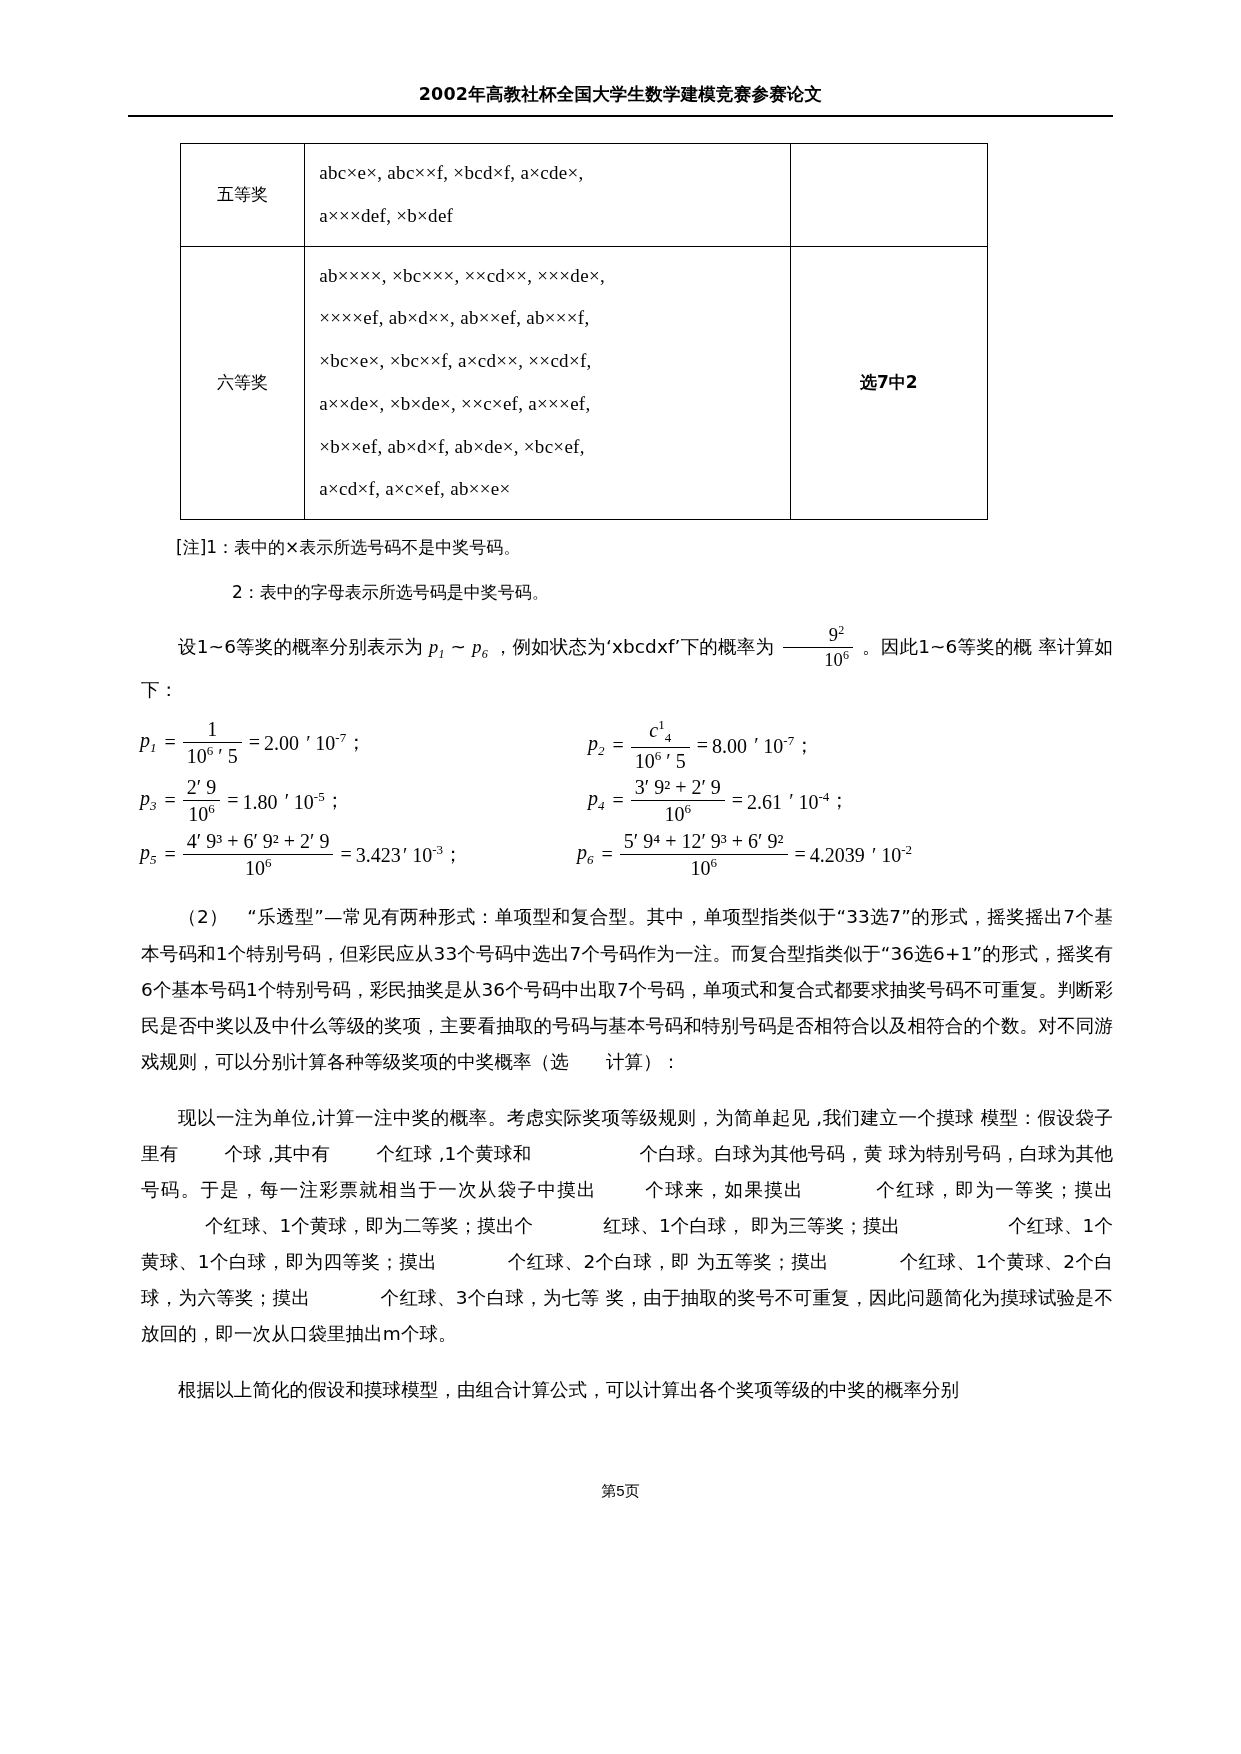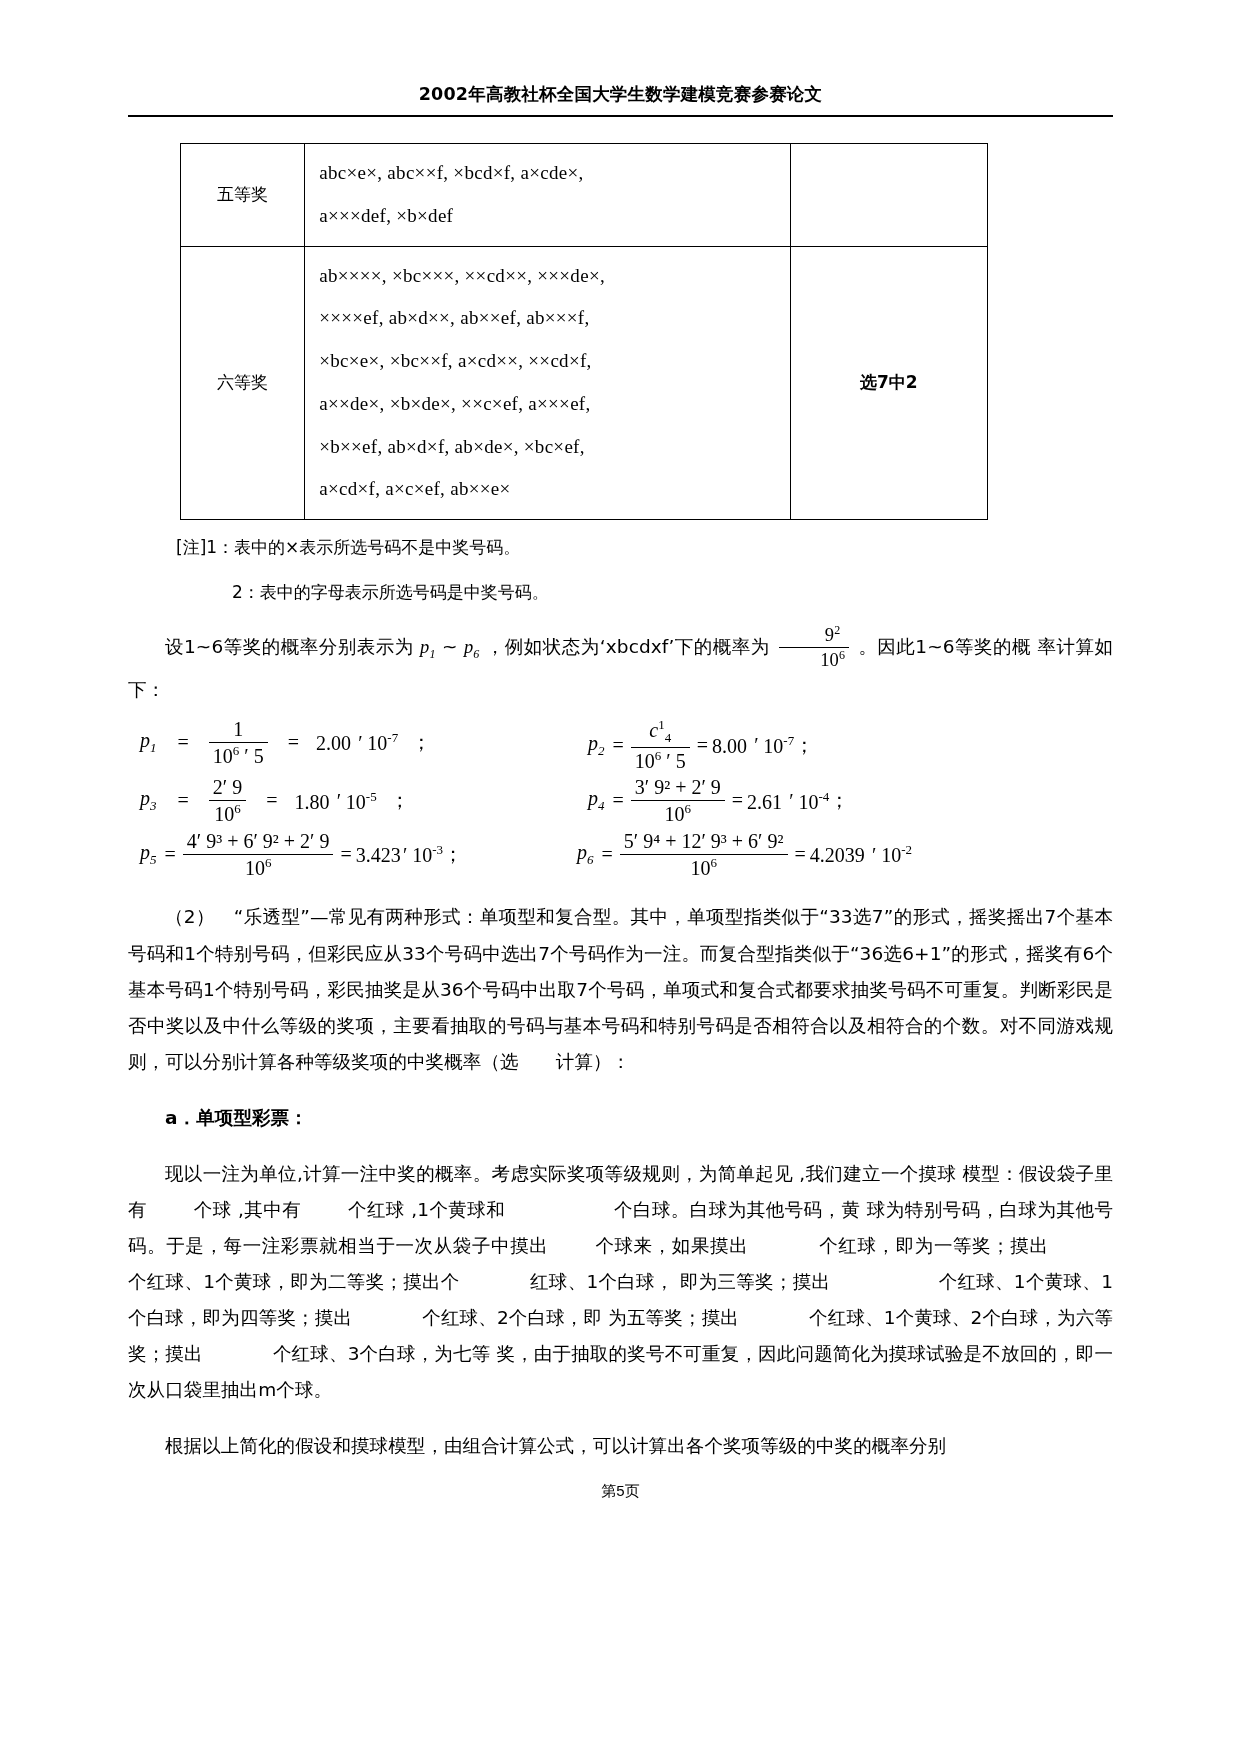--- a/index.html
+++ b/index.html
@@ -86,21 +86,21 @@
   .note-2 { margin-left: 56px; }
   
   .para {
     margin-top: 20px;
     font-size: 18.5px;
     line-height: 1.95;
     text-align: justify;
     font-family: "DejaVu Sans", "Liberation Sans", sans-serif;
     letter-spacing: 0.1px;
   }
-  .para.indent { text-indent: 2em; }
+  .para.indent { text-indent: 2em; margin-left: 13px; }
   .bold { font-weight: 700; }
   .mi {
     font-family: "Liberation Serif", "DejaVu Serif", serif;
     font-style: italic;
   }
   sub { font-size: 0.65em; }
   sup { font-size: 0.65em; }
   
   .frac {
     display: inline-block;
@@ -124,21 +124,21 @@
     margin-top: 10px;
     font-family: "Liberation Serif", "DejaVu Serif", serif;
     font-size: 20px;
   }
   .formula-row {
     display: flex;
     align-items: flex-start;
     margin-bottom: 4px;
   }
   .formula-row > .fcell { display: flex; align-items: center; }
-  .fcell-left  { width: 430px; padding-left: 12px; gap: 13px; }
+  .fcell-left  { width: 430px; padding-left: 12px; }
   .fcell-right { width: 500px; padding-left: 18px; }
   .fcell-wide-left  { width: 390px; padding-left: 12px; }
   .fcell-wide-right { width: 540px; padding-left: 4px; margin-left: 46px; }
   .lhs { font-style: italic; margin-right: 4px; }
   .eq { margin: 0 4px; }
   .prime { font-style: italic; padding: 0 1px; }
   
   .footer {
     position: absolute;
     left: 0;
@@ -278,21 +278,20 @@
           </span>
           <span class="eq">=</span>
           <span><span>4.2039</span> <span class="prime">′</span> <span>10</span><sup>-2</sup></span>
           <span></span>
         </div>
       </div>
     </div>
 
     <div class="para indent">（2）　“乐透型”—常见有两种形式：单项型和复合型。其中，单项型指类似于“33选7”的形式，摇奖摇出7个基本号码和1个特别号码，但彩民应从33个号码中选出7个号码作为一注。而复合型指类似于“36选6+1”的形式，摇奖有6个基本号码1个特别号码，彩民抽奖是从36个号码中出取7个号码，单项式和复合式都要求抽奖号码不可重复。判断彩民是否中奖以及中什么等级的奖项，主要看抽取的号码与基本号码和特别号码是否相符合以及相符合的个数。对不同游戏规则，可以分别计算各种等级奖项的中奖概率（选　　计算）：</div>
 
-    <div class="para indent bold">a．单项型彩票：</div>
 
     <div class="para indent">
       <span>现以一注为单位,计算一注中奖的概率。考虑实际奖项等级规则，为简单起见 ,我们建立一个摸球</span>
       <span>模型：假设袋子里有</span>
       <span class="gap-sm"></span>
       <span>个球 ,其中有</span>
       <span class="gap-sm"></span>
       <span>个红球 ,1个黄球和</span>
       <span class="gap-lg"></span>
       <span>个白球。白球为其他号码，黄</span>

